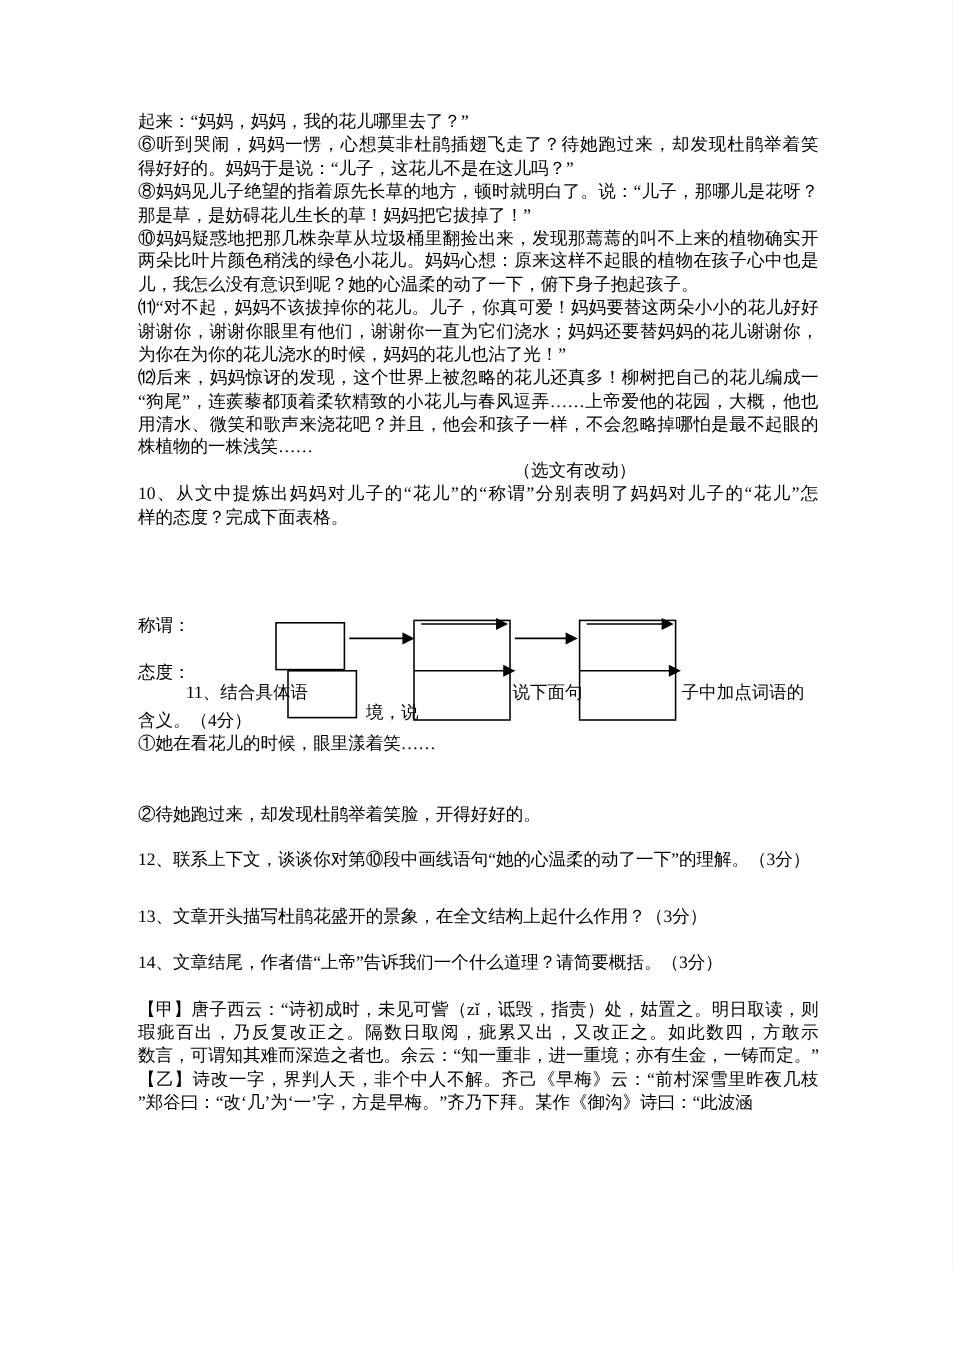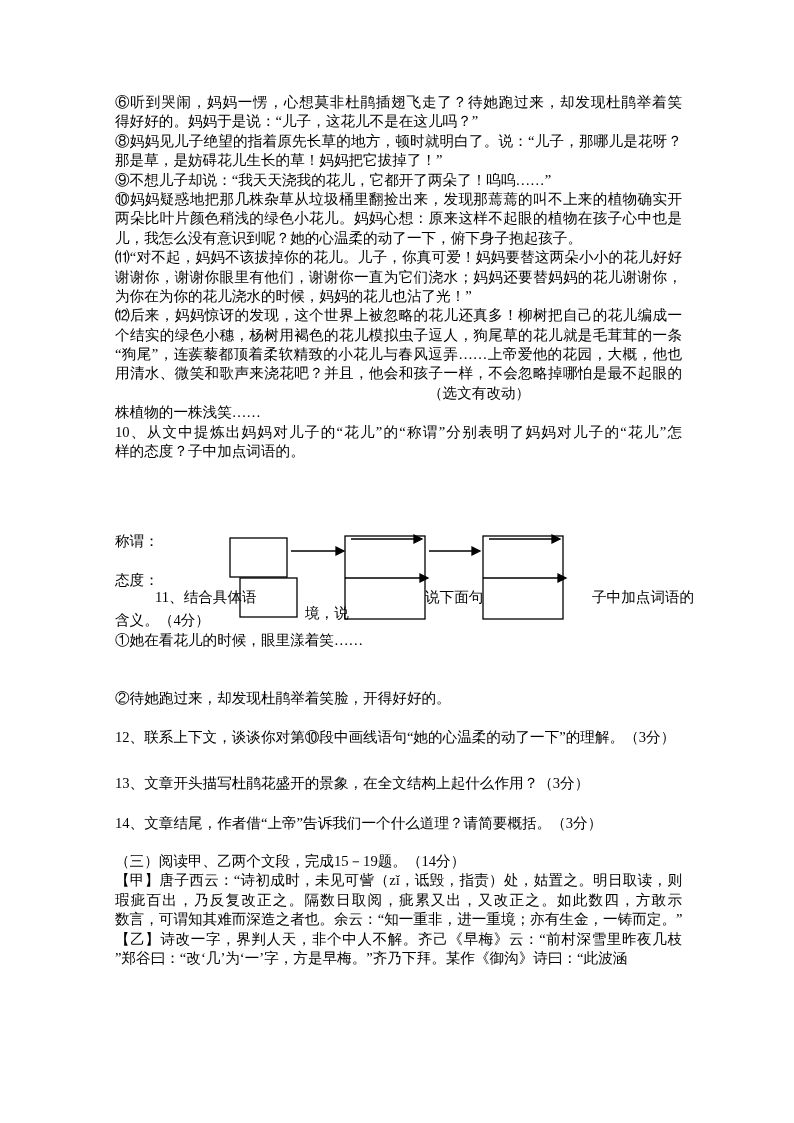--- a/index.html
+++ b/index.html
@@ -25,41 +25,40 @@
   .diagram .dlabel { position:absolute; left:0; white-space:nowrap; }
   .diagram svg { position:absolute; left:0; top:0; overflow:visible; }
   .diagram .qseg { position:absolute; top:127px; white-space:nowrap; }
 </style>
 </head>
 <body>
 
 <div class="page">
   <div class="content">
 
+    <div class="ln">起来：“妈妈，妈妈，我的花儿哪里去了？”</div>
     <div class="ln j">⑥听到哭闹，妈妈一愣，心想莫非杜鹃插翅飞走了？待她跑过来，却发现杜鹃举着笑脸，开</div>
     <div class="ln">得好好的。妈妈于是说：“儿子，这花儿不是在这儿吗？”</div>
     <div class="ln j">⑧妈妈见儿子绝望的指着原先长草的地方，顿时就明白了。说：“儿子，那哪儿是花呀？</div>
     <div class="ln">那是草，是妨碍花儿生长的草！妈妈把它拔掉了！”</div>
-    <div class="ln">⑨不想儿子却说：“我天天浇我的花儿，它都开了两朵了！呜呜……”</div>
     <div class="ln j">⑩妈妈疑惑地把那几株杂草从垃圾桶里翻捡出来，发现那蔫蔫的叫不上来的植物确实开着</div>
     <div class="ln j">两朵比叶片颜色稍浅的绿色小花儿。妈妈心想：原来这样不起眼的植物在孩子心中也是花</div>
     <div class="ln"><span>儿，我怎么没有意识到呢？</span><span class="marked">她的心温柔的动了一下</span><span>，俯下身子抱起孩子。</span></div>
     <div class="ln j">⑾“对不起，妈妈不该拔掉你的花儿。儿子，你真可爱！妈妈要替这两朵小小的花儿好好</div>
     <div class="ln j">谢谢你，谢谢你眼里有他们，谢谢你一直为它们浇水；妈妈还要替妈妈的花儿谢谢你，因</div>
     <div class="ln">为你在为你的花儿浇水的时候，妈妈的花儿也沾了光！”</div>
     <div class="ln j">⑿后来，妈妈惊讶的发现，这个世界上被忽略的花儿还真多！柳树把自己的花儿编成一个</div>
-    <div class="ln j">个结实的绿色小穗，杨树用褐色的花儿模拟虫子逗人，狗尾草的花儿就是毛茸茸的一条</div>
     <div class="ln j">“狗尾”，连蒺藜都顶着柔软精致的小花儿与春风逗弄……上帝爱他的花园，大概，他也会</div>
     <div class="ln j">用清水、微笑和歌声来浇花吧？并且，他会和孩子一样，不会忽略掉哪怕是最不起眼的一</div>
+    <div class="ln">株植物的一株浅笑……</div>
+
     <div class="ln src-note">（选文有改动）</div>
 
-    <div class="ln">株植物的一株浅笑……</div>
-
     <div class="ln j">10、从文中提炼出妈妈对儿子的“花儿”的“称谓”分别表明了妈妈对儿子的“花儿”怎</div>
-    <div class="ln">样的态度？子中加点词语的。</div>
+    <div class="ln">样的态度？完成下面表格。</div>
 
     <div class="diagram">
       <span class="dlabel" style="top:71px;">称谓：</span>
       <span class="dlabel" style="top:110px;">态度：</span>
 
       <svg width="600" height="170" aria-hidden="true">
         <g fill="none" stroke="#000" stroke-width="1.3">
           <rect x="115" y="77" width="57" height="39"></rect>
           <rect x="125" y="117" width="57" height="39"></rect>
           <rect x="230" y="75" width="80" height="83"></rect>
@@ -76,40 +75,39 @@
             <polygon points="437,74 445,78 437,82"></polygon>
           <line x1="230" y1="117" x2="305" y2="117"></line>
             <polygon points="305,113 313,117 305,121"></polygon>
           <line x1="368" y1="117" x2="443" y2="117"></line>
             <polygon points="443,113 451,117 443,121"></polygon>
         </g>
       </svg>
 
       <span class="qseg" style="left:0;margin-left:40px;">11、结合具体语</span>
       <span class="qseg" style="left:190px;margin-top:16px;">境，说</span>
-      <span class="qseg" style="left:294px;padding-left:16px;">说下面句</span>
-      <span class="qseg" style="left:453px;margin-left:24px;">子中加点词语的</span>
+      <span class="qseg" style="left:312px;">说下面句</span>
+      <span class="qseg" style="left:453px;">子中加点词语的</span>
     </div>
 
     <div class="ln">含义。（4分）</div>
     <div class="ln">①她在看花儿的时候，眼里漾着笑……</div>
     <div class="spacer" style="height:38.8px;"></div>
     <div class="ln">②待她跑过来，却发现杜鹃举着笑脸，开得好好的。</div>
 
     <div class="spacer" style="height:19.4px;"></div>
     <div class="ln">12、联系上下文，谈谈你对第⑩段中画线语句“她的心温柔的动了一下”的理解。（3分）</div>
 
     <div class="spacer" style="height:27px;"></div>
     <div class="ln">13、文章开头描写杜鹃花盛开的景象，在全文结构上起什么作用？（3分）</div>
 
     <div class="spacer" style="height:20px;"></div>
     <div class="ln">14、文章结尾，作者借“上帝”告诉我们一个什么道理？请简要概括。（3分）</div>
 
     <div class="spacer" style="height:19px;"></div>
-    <div class="ln">（三）阅读甲、乙两个文段，完成15－19题。（14分）</div>
     <div class="ln j">【甲】唐子西云：“诗初成时，未见可訾（zǐ，诋毁，指责）处，姑置之。明日取读，则</div>
     <div class="ln j">瑕疵百出，乃反复改正之。隔数日取阅，疵累又出，又改正之。如此数四，方敢示人。”此</div>
     <div class="ln">数言，可谓知其难而深造之者也。余云：“知一重非，进一重境；亦有生金，一铸而定。”</div>
     <div class="ln j">【乙】诗改一字，界判人天，非个中人不解。齐己《早梅》云：“前村深雪里昨夜几枝开。</div>
     <div class="ln">”郑谷曰：“改‘几’为‘一’字，方是早梅。”齐乃下拜。某作《御沟》诗曰：“此波涵</div>
 
   </div>
 </div>
 
 </body></html>

